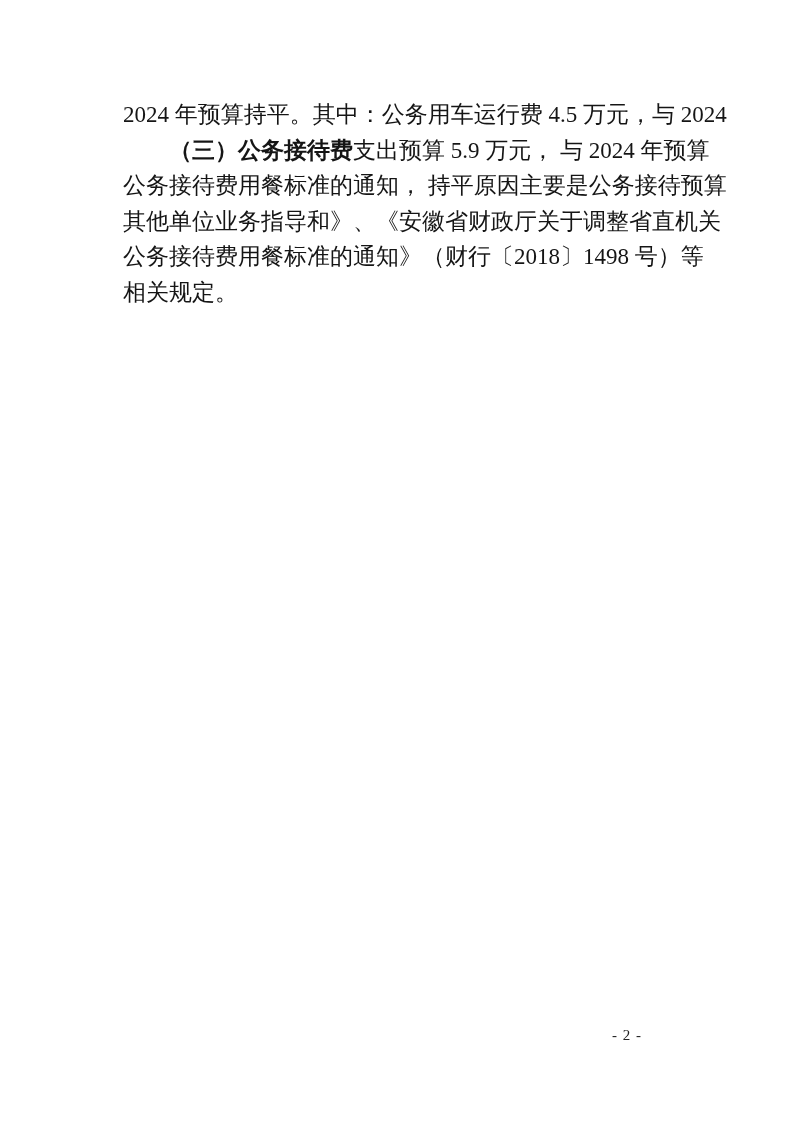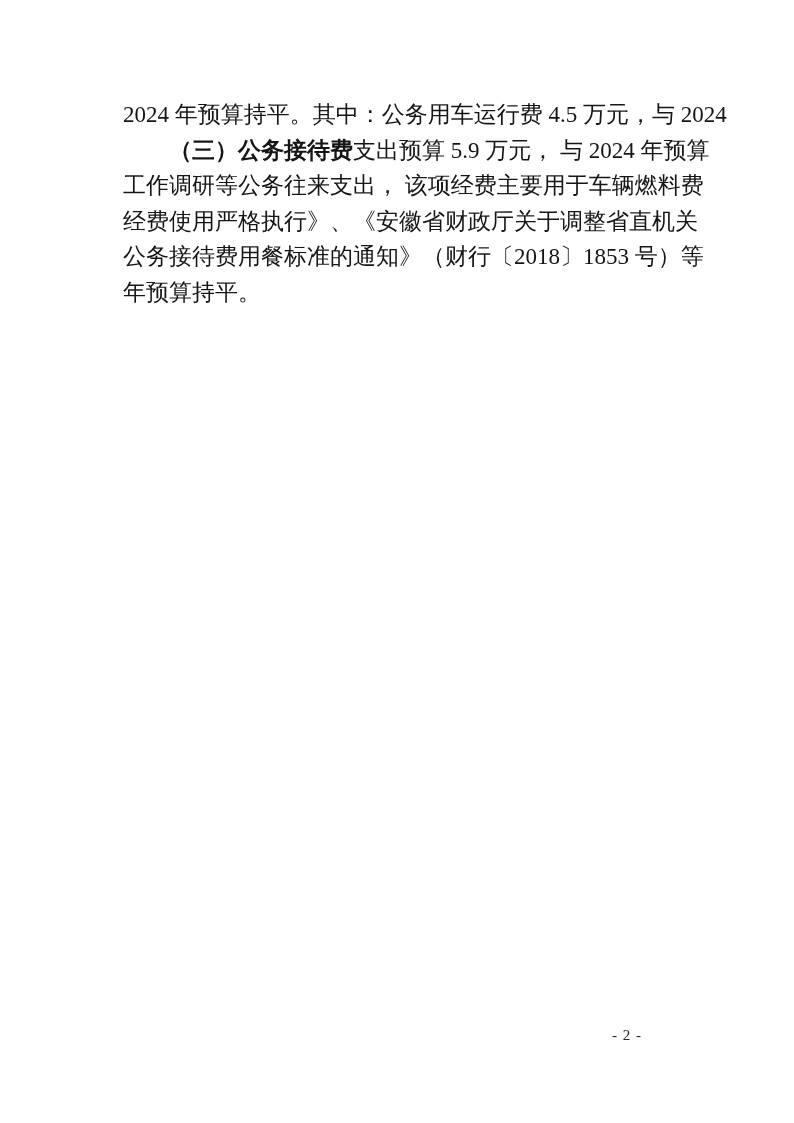--- a/index.html
+++ b/index.html
@@ -58,20 +58,20 @@
 </head>
 <body>
 
 <div class="page">
   <div class="content" id="content">
       <div class="para">
         <div class="line"><span>2024 年预算持平。其中：公务用车运行费 4.5 万元，与 2024</span></div>
       </div>
       <div class="para">
         <div class="line indent"><span class="bold">（三）公务接待费</span><span>支出预算 5.9 万元， 与 2024 年预算</span></div>
-        <div class="line"><span>工作调研等公务往来支出， 该项经费主要用于车辆燃料费</span></div>
-        <div class="line"><span>经费使用严格执行》、《安徽省财政厅关于调整省直机关</span></div>
-        <div class="line"><span>公务接待费用餐标准的通知》（财行〔2018〕1853 号）等</span></div>
-        <div class="line last"><span>年预算持平。</span></div>
+        <div class="line"><span>公务接待费用餐标准的通知， 持平原因主要是公务接待预算</span></div>
+        <div class="line"><span>其他单位业务指导和》、《安徽省财政厅关于调整省直机关</span></div>
+        <div class="line"><span>公务接待费用餐标准的通知》（财行〔2018〕1498 号）等</span></div>
+        <div class="line last"><span>相关规定。</span></div>
       </div>
     </div>
   <div class="page-number">- 2 -</div>
 </div>
 
 </body></html>

